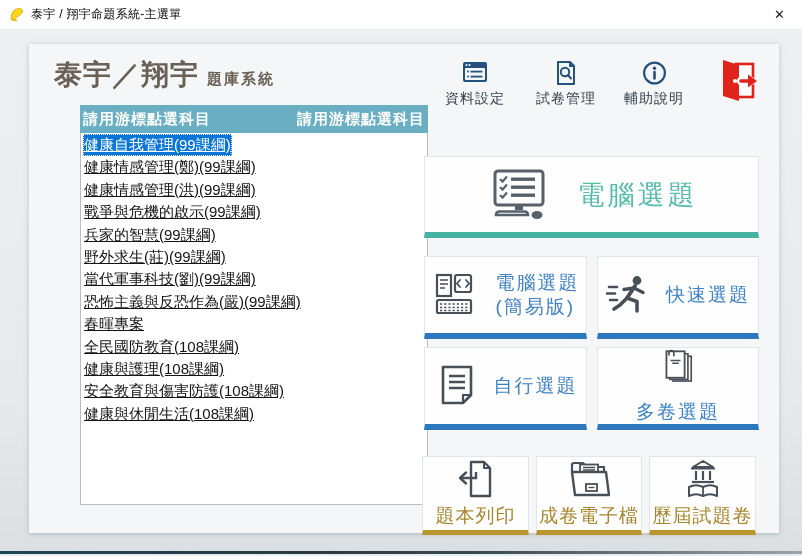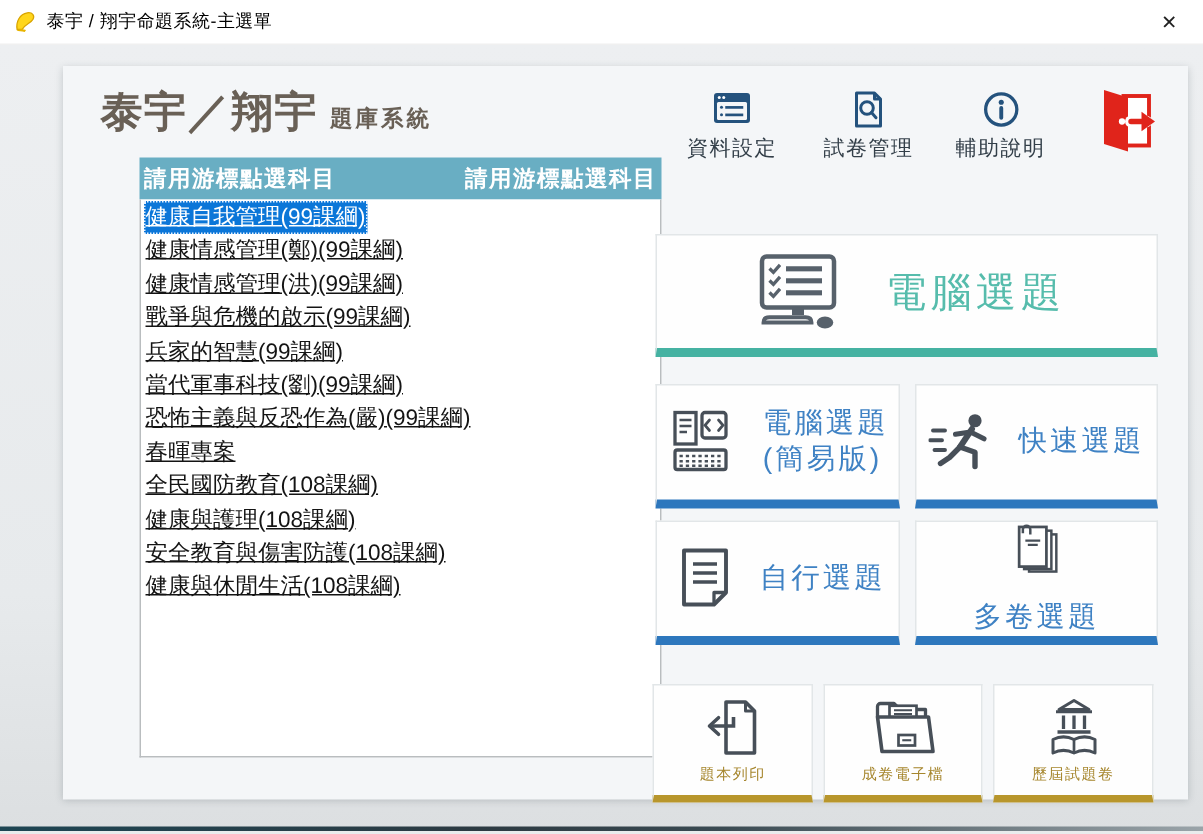--- a/index.html
+++ b/index.html
@@ -26,21 +26,21 @@
   .content {
     position:absolute; left:0; top:30px; width:802px; height:524px;
     background:linear-gradient(#edeff1 0%, #e7eaec 70%, #dcdfe1 100%);
   }
   .taskbar-edge {
     position:absolute; left:0; bottom:0; width:802px; height:3px;
     background:linear-gradient(90deg,#1d4553 0%, #2c3a42 40%, #3a4a52 60%, #9aa4a9 100%);
   }
   
   .panel {
-    position:absolute; left:42px; top:14px; width:750px; height:489px;
+    position:absolute; left:29px; top:14px; width:750px; height:489px;
     background:#f4f6f8; box-shadow:0 1px 5px rgba(60,70,80,.25);
   }
   .brand { position:absolute; left:25px; top:12px; color:#696056; white-space:nowrap; }
   .brand .big { font-size:28px; font-weight:bold; letter-spacing:1px; }
   .brand .small { font-size:15px; font-weight:bold; margin-left:8px; letter-spacing:2px; }
 
   
   .subject-box { position:absolute; left:23px; top:61px; width:348px;margin-left:28px; }
   .subject-header {
     height:28px; background:#69aec3; color:#ffffff; font-size:15px; font-weight:bold;
@@ -72,21 +72,21 @@
   .accent-gold { border-bottom:5px solid #b8962c; }
   .btn-primary { left:395px; top:84px; width:335px; height:82px; gap:26px; }
   .btn-primary .btn-label { font-size:27px; color:#56bcac; letter-spacing:3px; }
   .btn-mid { gap:14px; }
   .btn-mid .btn-label { font-size:19px; color:#3f82c4; letter-spacing:2px; line-height:24px; }
   .pos-r2a { left:395px; top:184px; width:163px; height:83px; }
   .pos-r2b { left:568px; top:184px; width:162px; height:83px; }
   .pos-r3a { left:395px; top:275px; width:163px; height:83px; }
   .pos-r3b { left:568px; top:275px; width:162px; height:83px;flex-direction:column; }
   .btn-small { flex-direction:column; gap:3px; }
-  .btn-small .btn-label { font-size:10px; color:#a6862d; letter-spacing:1px; }
+  .btn-small .btn-label { font-size:19px; color:#a6862d; letter-spacing:1px; }
   .pos-r4a { left:393px; top:384px; width:107px; height:79px; }
   .pos-r4b { left:507px; top:384px; width:106px; height:79px; }
   .pos-r4c { left:620px; top:384px; width:107px; height:79px; }
 </style>
 </head>
 <body>
 
 <div class="titlebar">
   <svg class="app-icon" viewBox="0 0 20 20">
     <path d="M4 16 C3 10 6 4 12 3 C16 2.4 18 5 16.5 8 C15 11 10 12 8 16 Z" fill="#ffd61c" stroke="#d9a400" stroke-width="1"></path>
@@ -107,20 +107,21 @@
       <div class="subject-header">
         <span>請用游標點選科目</span>
         <span>請用游標點選科目</span>
       </div>
       <div class="subject-items">
         <div class="subject-row selected"><span>健康自我管理(99課綱)</span></div>
         <div class="subject-row"><span>健康情感管理(鄭)(99課綱)</span></div>
         <div class="subject-row"><span>健康情感管理(洪)(99課綱)</span></div>
         <div class="subject-row"><span>戰爭與危機的啟示(99課綱)</span></div>
         <div class="subject-row"><span>兵家的智慧(99課綱)</span></div>
+        <div class="subject-row"><span>野外求生(莊)(99課綱)</span></div>
         <div class="subject-row"><span>當代軍事科技(劉)(99課綱)</span></div>
         <div class="subject-row"><span>恐怖主義與反恐作為(嚴)(99課綱)</span></div>
         <div class="subject-row"><span>春暉專案</span></div>
         <div class="subject-row"><span>全民國防教育(108課綱)</span></div>
         <div class="subject-row"><span>健康與護理(108課綱)</span></div>
         <div class="subject-row"><span>安全教育與傷害防護(108課綱)</span></div>
         <div class="subject-row"><span>健康與休閒生活(108課綱)</span></div>
       </div>
     </div>
 

